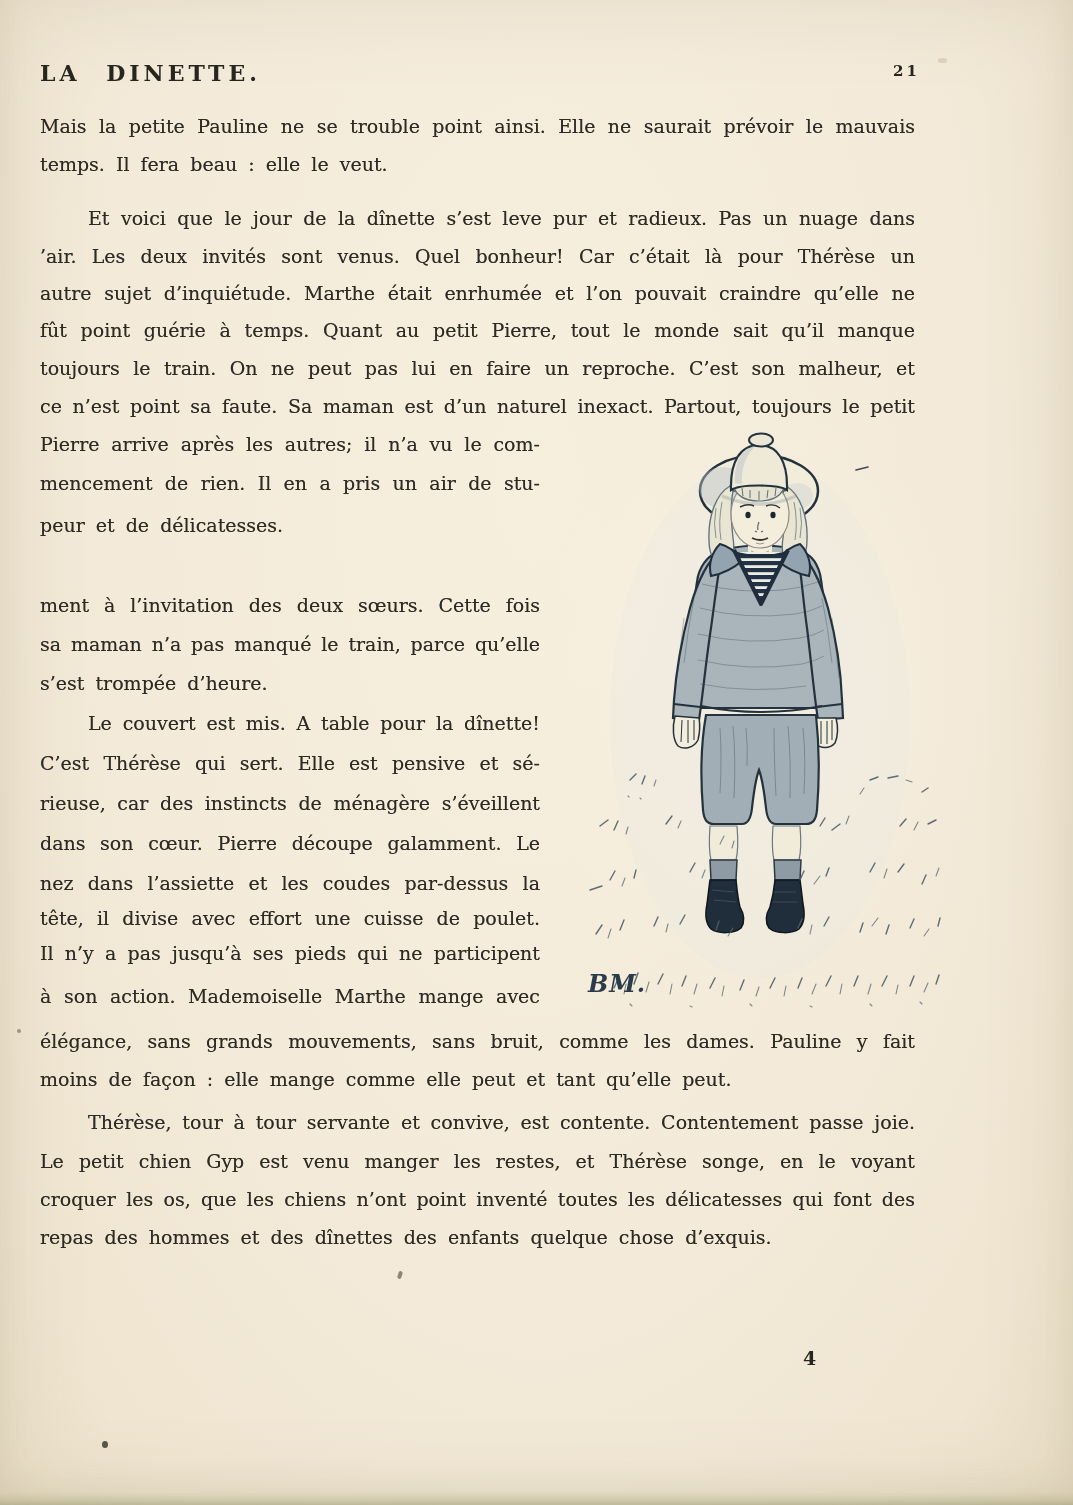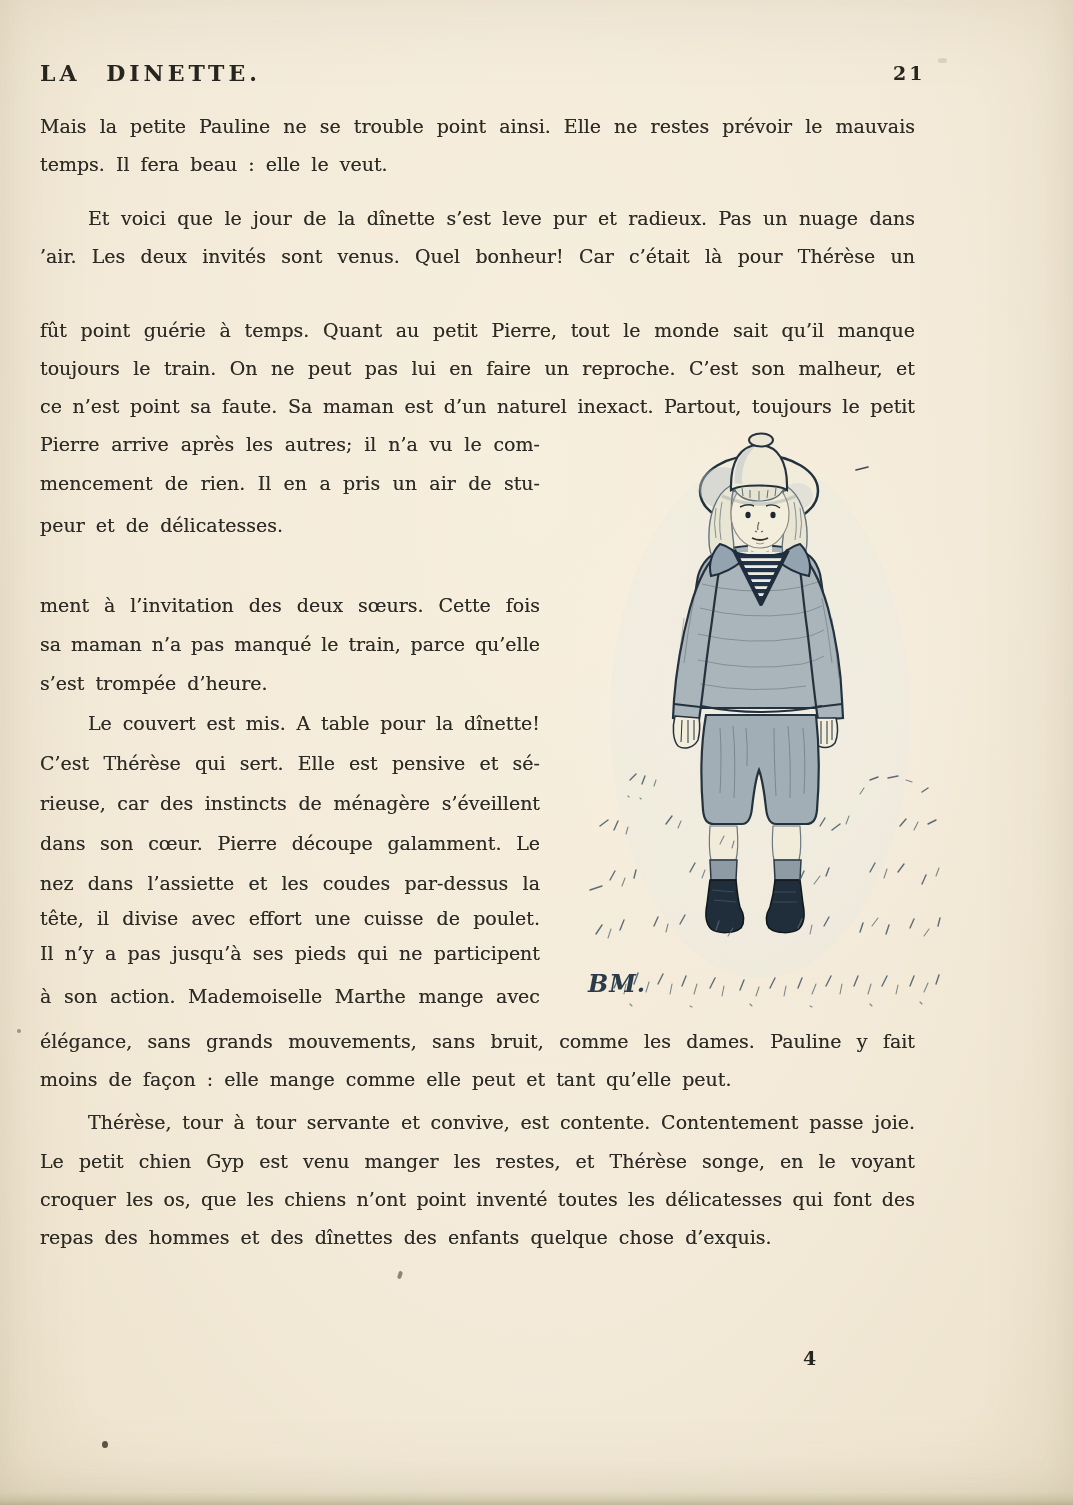--- a/index.html
+++ b/index.html
@@ -16,21 +16,21 @@
   }
   .bottom-edge{position:absolute;left:0;right:0;bottom:0;height:13px;
     background:linear-gradient(180deg, rgba(170,166,120,0) 0%, rgba(170,166,122,.28) 60%, rgba(150,148,106,.45) 100%);}
   .head-title{
     position:absolute;left:40px;top:60px;width:880px;
     text-align:left;font-weight:bold;font-size:22px;
     letter-spacing:4px;word-spacing:14px;color:#26251f;
   }
   .page-number{
     position:absolute;left:893px;top:62px;
-    font-weight:bold;font-size:19px;letter-spacing:3px;color:#26251f;
+    font-weight:bold;font-size:15px;letter-spacing:3px;color:#26251f;
   }
   .line{
     position:absolute;left:40px;
     font-size:19px;line-height:30px;color:#2c2a24;
     text-align:justify;text-align-last:justify;
     text-shadow:0 0 .4px rgba(44,42,36,.55);
   }
   .full{width:875px;}
   .narrow{width:500px;}
   .first{text-indent:48px;}
@@ -44,24 +44,25 @@
   .sp4{left:938px;top:58px;width:9px;height:5px;background:#d8cbb1;opacity:.8;border-radius:40%;}
 </style>
 </head>
 <body>
 
 <div class="page">
 
   <div class="head-title">LA DINETTE.</div>
   <div class="page-number">21</div>
 
-  <div class="line full" style="top:111px">Mais la petite Pauline ne se trouble point ainsi. Elle ne restes prévoir le mauvais</div>
+  <div class="line full" style="top:111px">Mais la petite Pauline ne se trouble point ainsi. Elle ne saurait prévoir le mauvais</div>
   <div class="line full last" style="top:149px">temps. Il fera beau : elle le veut.</div>
   <div class="line full first" style="top:203px">Et voici que le jour de la dînette s’est leve pur et radieux. Pas un nuage dans</div>
   <div class="line full" style="top:241px">’air. Les deux invités sont venus. Quel bonheur! Car c’était là pour Thérèse un</div>
+  <div class="line full" style="top:278px">autre sujet d’inquiétude. Marthe était enrhumée et l’on pouvait craindre qu’elle ne</div>
   <div class="line full" style="top:315px">fût point guérie à temps. Quant au petit Pierre, tout le monde sait qu’il manque</div>
   <div class="line full" style="top:353px">toujours le train. On ne peut pas lui en faire un reproche. C’est son malheur, et</div>
   <div class="line full" style="top:391px">ce n’est point sa faute. Sa maman est d’un naturel inexact. Partout, toujours le petit</div>
   <div class="line narrow" style="top:429px">Pierre arrive après les autres; il n’a vu le com-</div>
   <div class="line narrow" style="top:468px">mencement de rien. Il en a pris un air de stu-</div>
   <div class="line narrow last" style="top:510px">peur et de délicatesses.</div>
   <div class="line narrow" style="top:590px">ment à l’invitation des deux sœurs. Cette fois</div>
   <div class="line narrow" style="top:629px">sa maman n’a pas manqué le train, parce qu’elle</div>
   <div class="line narrow last" style="top:668px">s’est trompée d’heure.</div>
   <div class="line narrow first" style="top:708px">Le couvert est mis. A table pour la dînette!</div>

